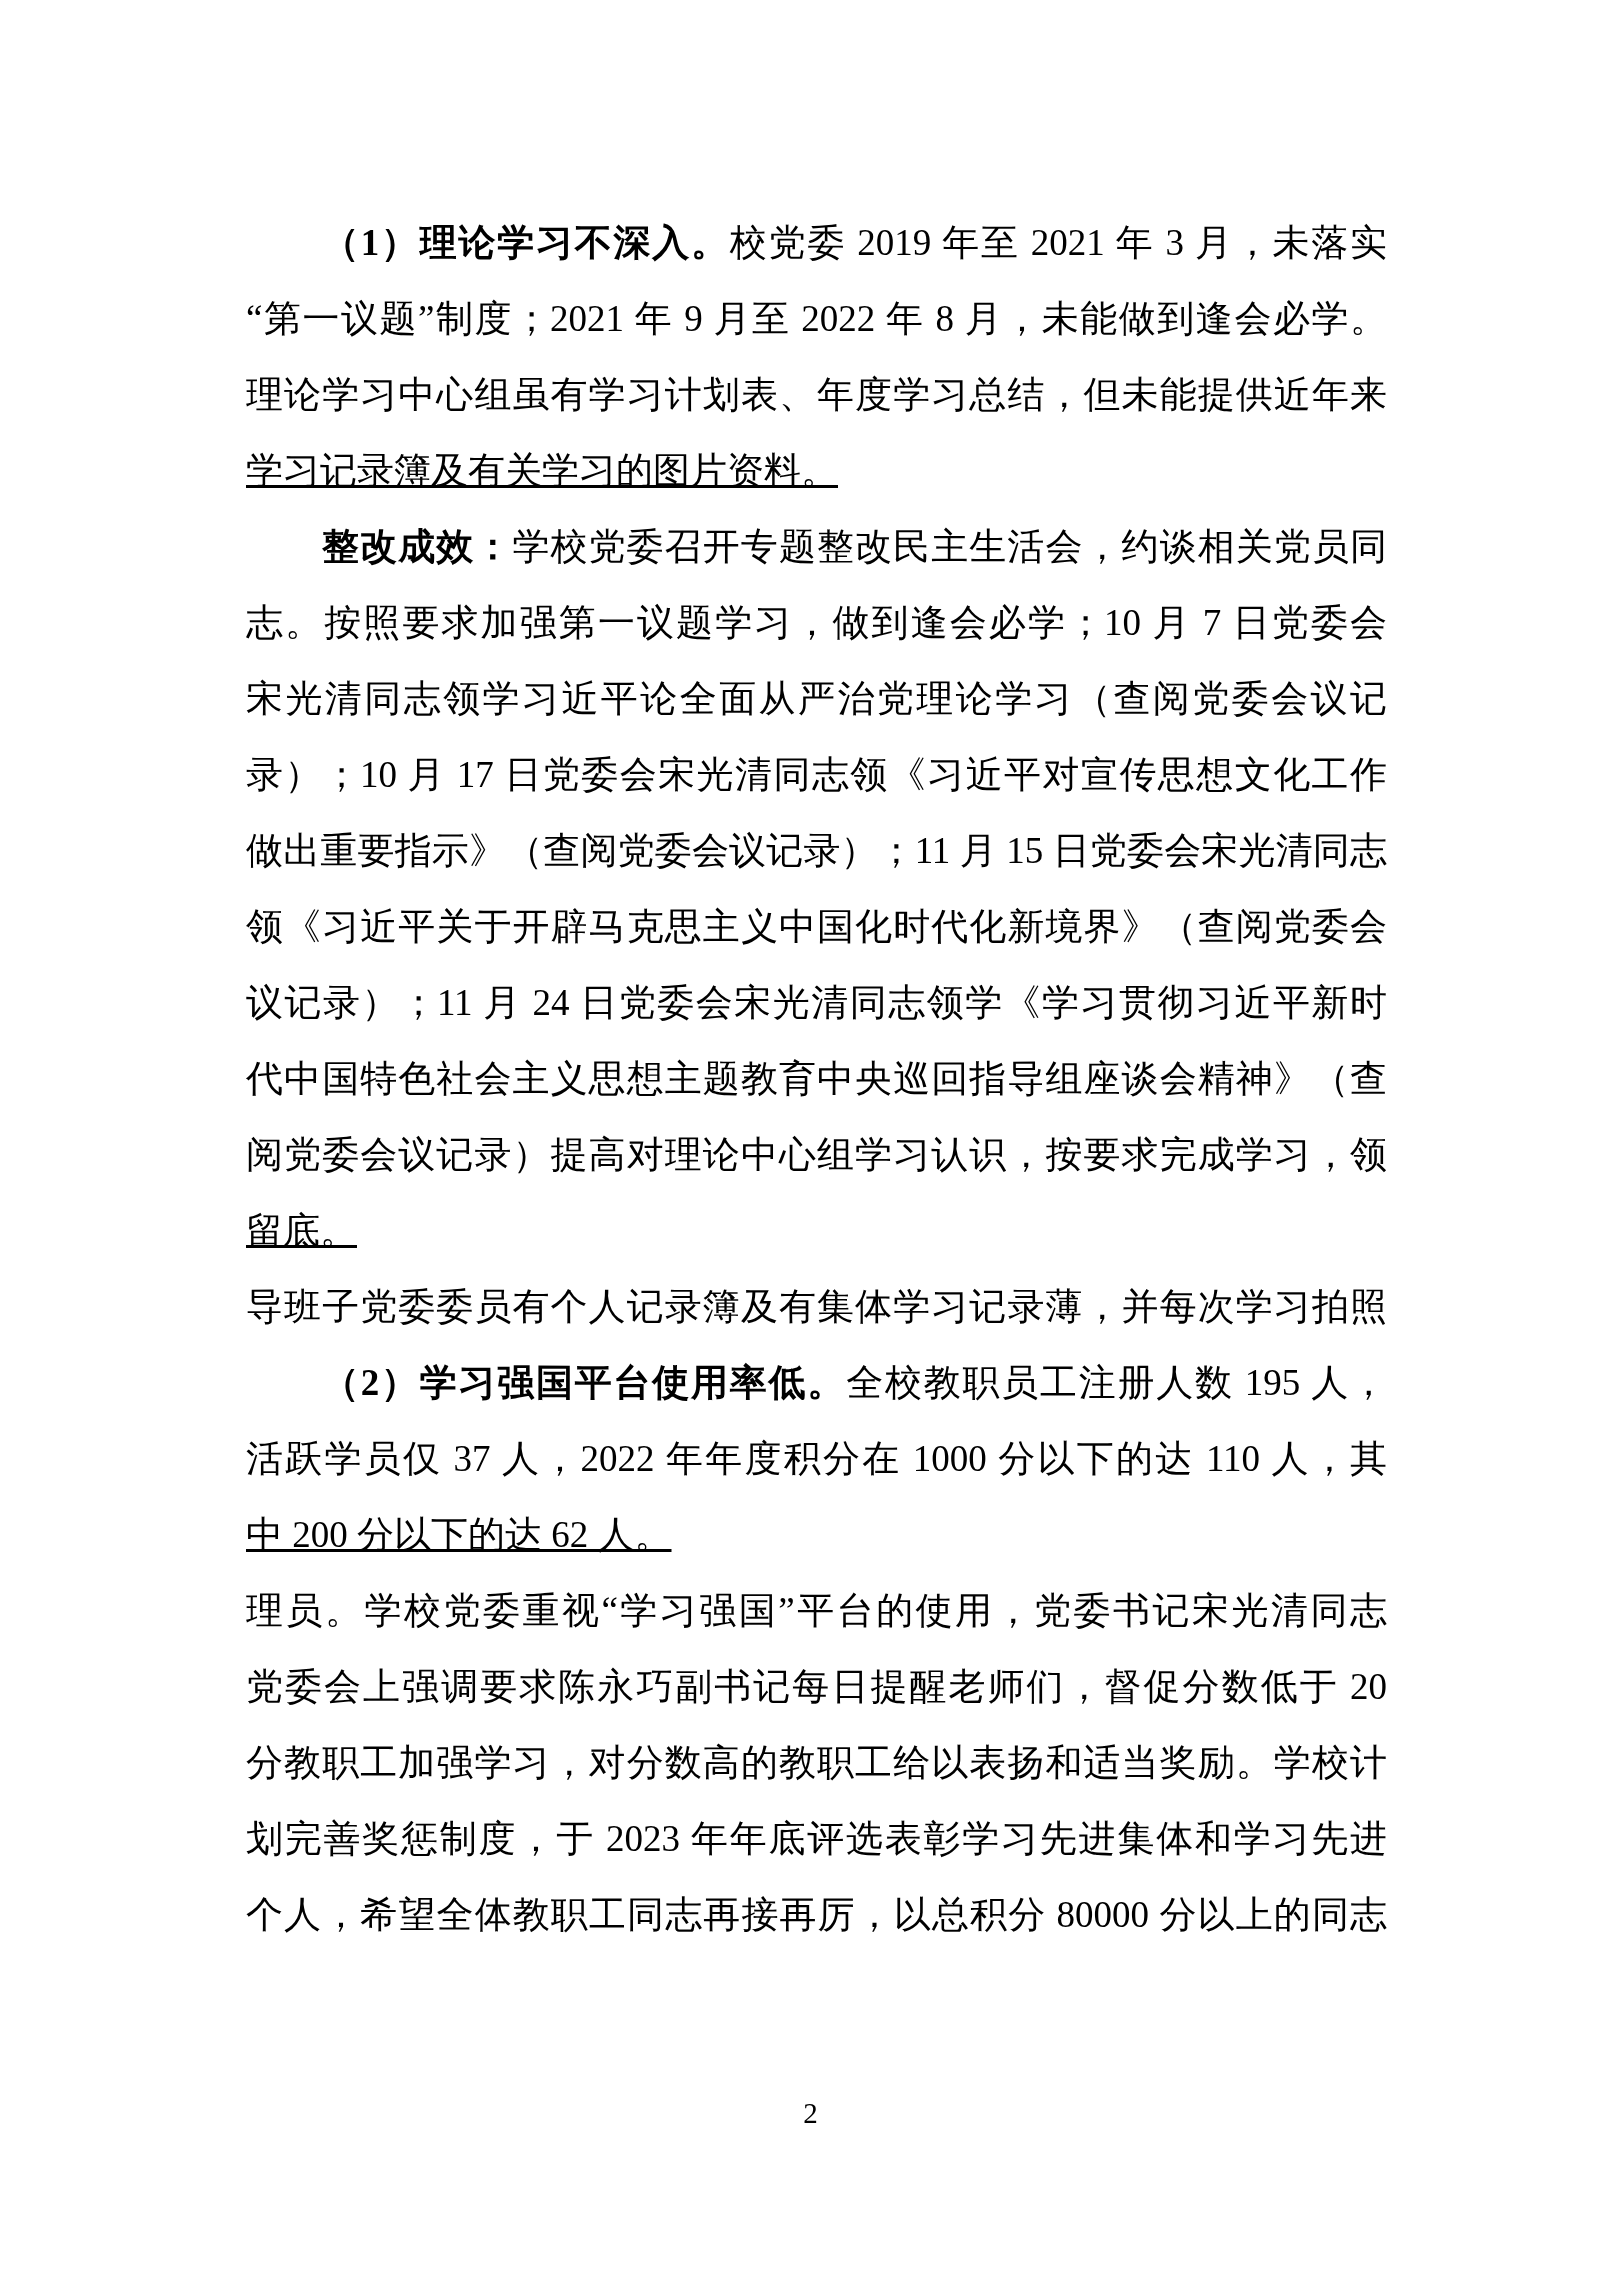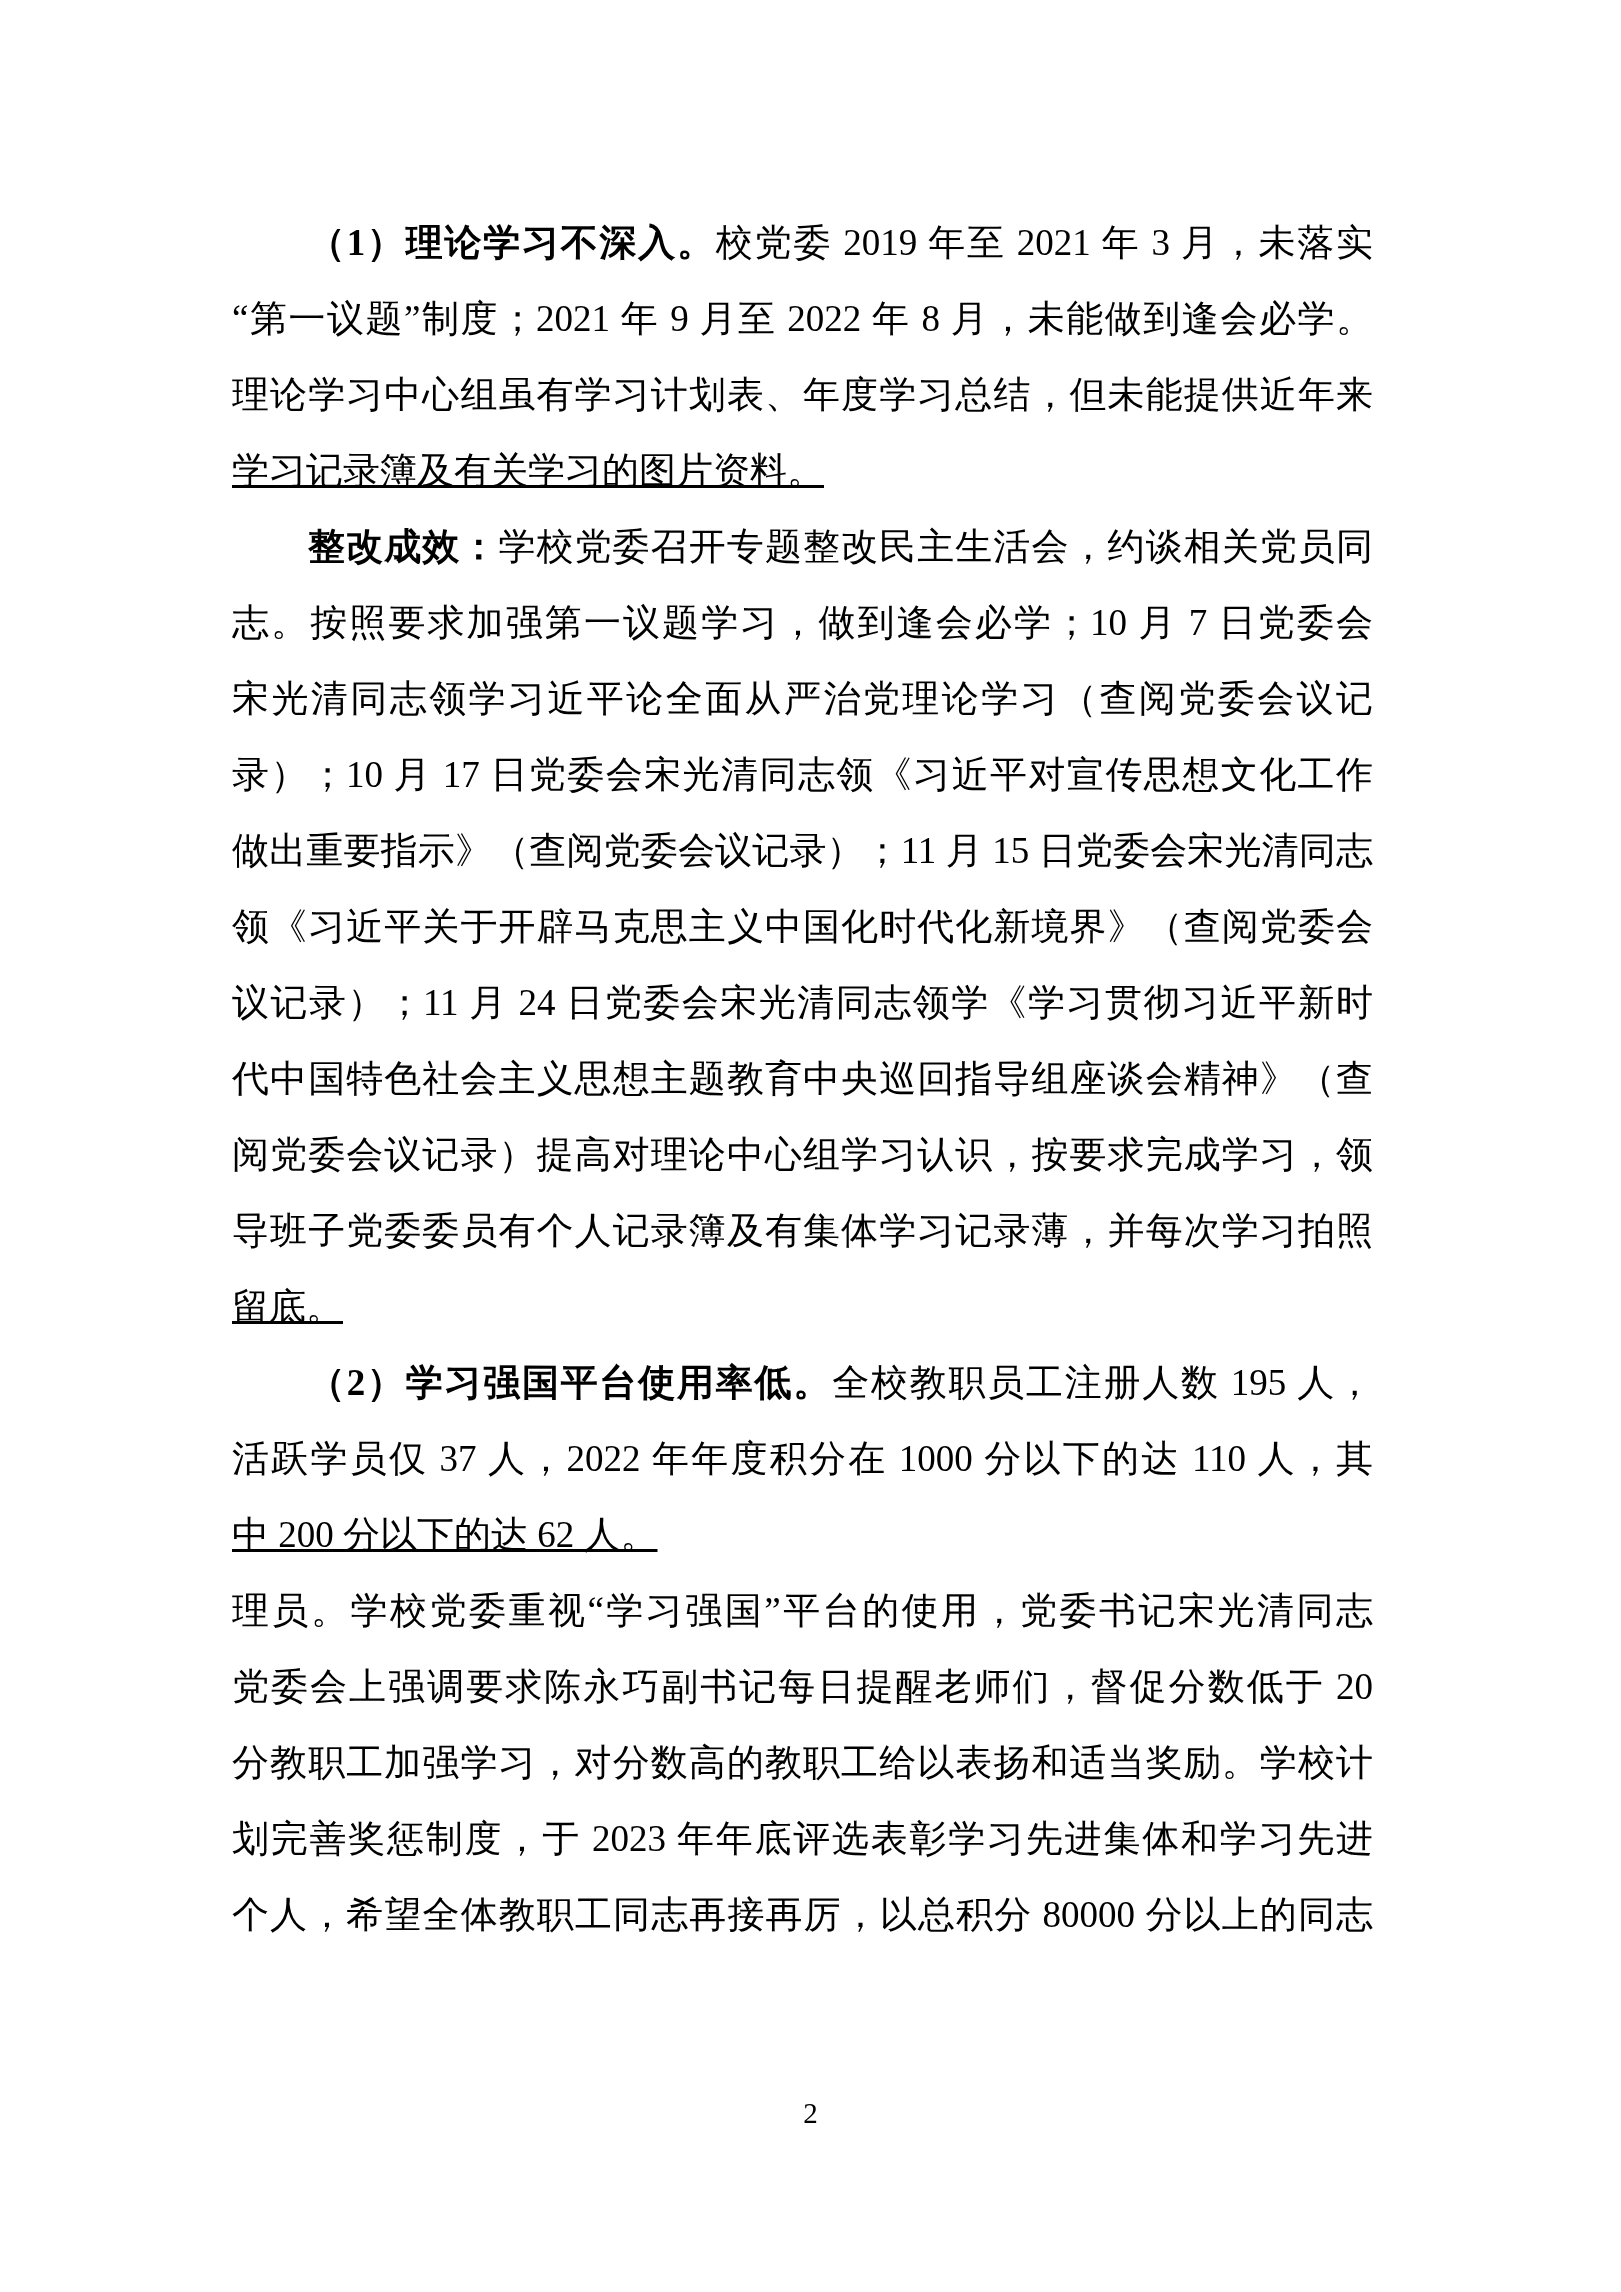--- a/index.html
+++ b/index.html
@@ -17,21 +17,21 @@
   }
   .page {
     position: absolute;
     left: 0; top: 0;
     width: 1621px;
     height: 2293px;
     background: #ffffff;
   }
   .doc-body {
     position: absolute;
-    left: 232px;
+    left: 246px;
     top: 205px;
     width: 1141px;
   }
   .line {
     height: 76px;
     line-height: 76px;
     font-size: 37px;
     text-align: justify;
     text-align-last: justify;
     overflow: hidden;
@@ -70,22 +70,22 @@
       <div class="line para-end"><span class="seg">学习记录簿及有关学习的图片资料。</span></div>
       <div class="line indent"><span class="seg bold">整改成效：</span><span class="seg">学校党委召开专题整改民主生活会，约谈相关党员同</span></div>
       <div class="line"><span class="seg">志。按照要求加强第一议题学习，做到逢会必学；10 月 7 日党委会</span></div>
       <div class="line"><span class="seg">宋光清同志领学习近平论全面从严治党理论学习（查阅党委会议记</span></div>
       <div class="line"><span class="seg">录）；10 月 17 日党委会宋光清同志领《习近平对宣传思想文化工作</span></div>
       <div class="line"><span class="seg">做出重要指示》（查阅党委会议记录）；11 月 15 日党委会宋光清同志</span></div>
       <div class="line"><span class="seg">领《习近平关于开辟马克思主义中国化时代化新境界》（查阅党委会</span></div>
       <div class="line"><span class="seg">议记录）；11 月 24 日党委会宋光清同志领学《学习贯彻习近平新时</span></div>
       <div class="line"><span class="seg">代中国特色社会主义思想主题教育中央巡回指导组座谈会精神》（查</span></div>
       <div class="line"><span class="seg">阅党委会议记录）提高对理论中心组学习认识，按要求完成学习，领</span></div>
+      <div class="line para-end"><span class="seg">留底。</span></div>
       <div class="line"><span class="seg">导班子党委委员有个人记录簿及有集体学习记录薄，并每次学习拍照</span></div>
-      <div class="line para-end"><span class="seg">留底。</span></div>
       <div class="line indent"><span class="seg bold">（2）学习强国平台使用率低。</span><span class="seg">全校教职员工注册人数 195 人，</span></div>
       <div class="line"><span class="seg">活跃学员仅 37 人，2022 年年度积分在 1000 分以下的达 110 人，其</span></div>
       <div class="line para-end"><span class="seg">中 200 分以下的达 62 人。</span></div>
       <div class="line"><span class="seg">理员。学校党委重视“学习强国”平台的使用，党委书记宋光清同志</span></div>
       <div class="line"><span class="seg">党委会上强调要求陈永巧副书记每日提醒老师们，督促分数低于 20</span></div>
       <div class="line"><span class="seg">分教职工加强学习，对分数高的教职工给以表扬和适当奖励。学校计</span></div>
       <div class="line"><span class="seg">划完善奖惩制度，于 2023 年年底评选表彰学习先进集体和学习先进</span></div>
       <div class="line"><span class="seg">个人，希望全体教职工同志再接再厉，以总积分 80000 分以上的同志</span></div>
     </div>
   <div class="page-footer">

